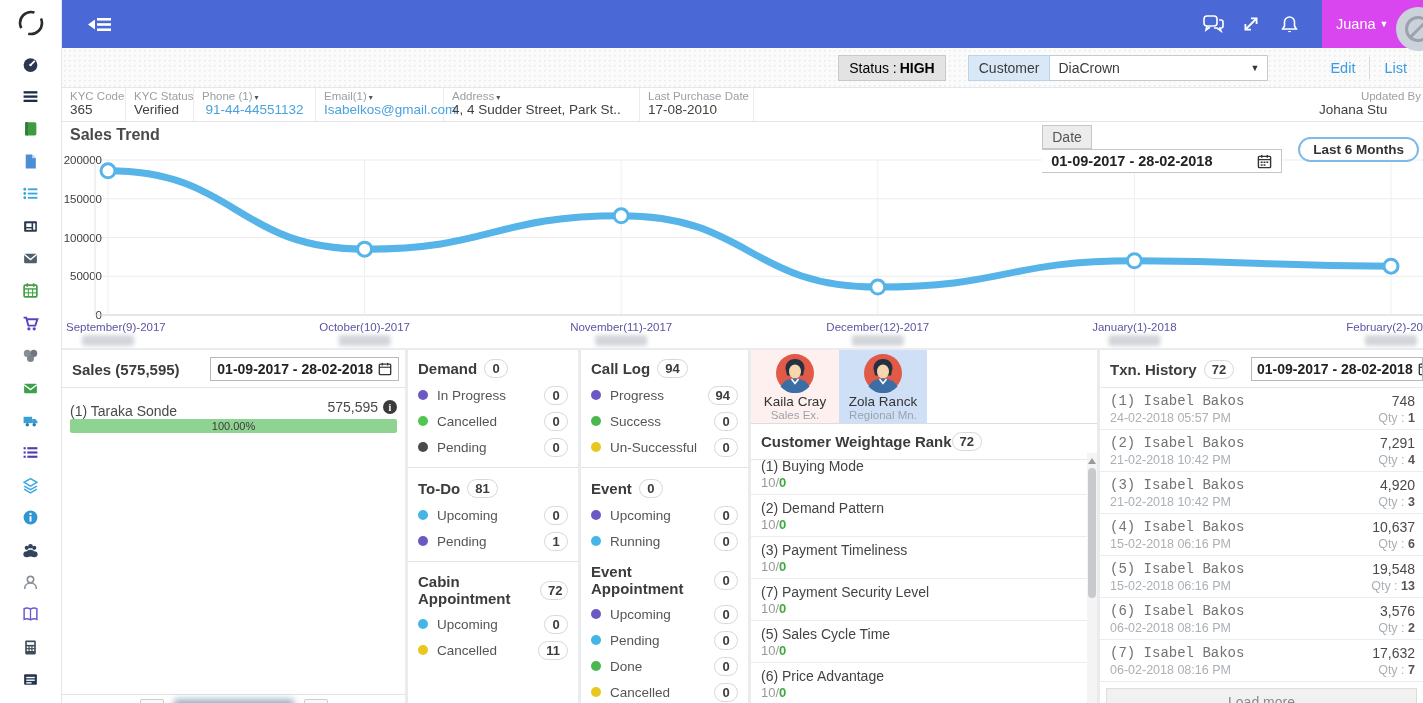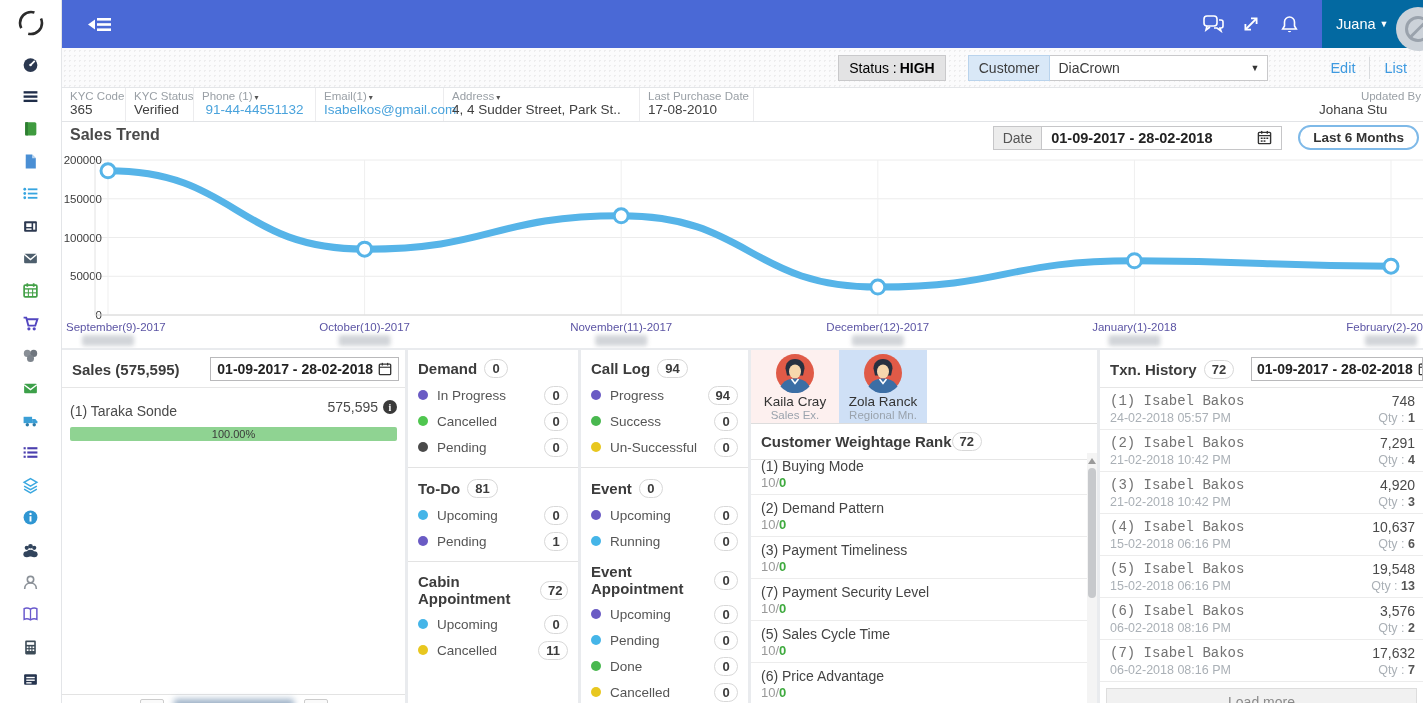--- a/index.html
+++ b/index.html
@@ -12,21 +12,21 @@
   .logo { height:46px; display:flex; align-items:center; justify-content:center; }
   .side-icons { display:flex; flex-direction:column; padding-top:2px; }
   .side-icon { height:32.4px; display:flex; align-items:center; justify-content:center; cursor:pointer; }
   .side-icon svg { width:17px; height:17px; }
 
   
   .navbar { position:absolute; left:62px; top:0; width:1361px; height:48px; background:#4a69d6; display:flex; align-items:center; z-index:6; }
   .nav-toggle { margin-left:26px; cursor:pointer; display:flex; }
   .nav-right { margin-left:auto; display:flex; align-items:center; height:48px; }
   .nav-ic { width:38px; display:flex; justify-content:center; cursor:pointer; }
-  .nav-user-zone { height:48px; background:#0369a1; display:flex; align-items:center; padding:0 6px 0 14px; margin-left:14px; width:101px; }
+  .nav-user-zone { height:48px; background:#d946ef; display:flex; align-items:center; padding:0 6px 0 14px; margin-left:14px; width:101px; }
   .nav-user { color:#fff; font-size:14.5px; cursor:pointer; white-space:nowrap; }
   .nav-caret { color:#fff; font-size:9px; margin-left:4px; }
   .nav-avatar { position:relative; width:44px; height:44px; margin-left:8px; margin-top:10px; flex:none; }
   .nav-avatar .circ { width:44px; height:44px; border-radius:50%; background:#ccd2d9; display:flex; align-items:center; justify-content:center; }
   .nav-avatar .slash { width:26px; height:26px; border-radius:50%; border:3px solid #9aa2ac; position:relative; }
   .nav-avatar .slash::after { content:""; position:absolute; left:-2px; top:9px; width:24px; height:3px; background:#9aa2ac; transform:rotate(-45deg); }
 
   
   .toolbar { position:absolute; left:62px; top:48px; width:1361px; height:40px; background:#fbfbfc; border-bottom:1px solid #e4e6e9;
              background-image:radial-gradient(#ededee 1px, transparent 1px); background-size:5px 5px;
@@ -48,21 +48,21 @@
   .kyc-v { font-size:13.5px; color:#3f3f3f; white-space:nowrap; margin-top:0px; }
   .kyc-v.link { color:#4aa3dc;text-align:center; }
   .kyc-spacer { flex:1; border-right:none; }
   .kyc-upd { padding:2px 2px 0 0; width:104px; overflow:visible; text-align:right; }
   .kyc-upd .kyc-v { text-align:left; }
 
   
   .trend { position:absolute; left:62px; top:122px; width:1361px; height:226px; background:#fff; }
   .trend-title { position:absolute; left:8px; top:4px; font-size:16px; font-weight:bold; color:#4a4a4a; }
   .trend-controls { position:absolute; right:4px; top:3px; display:flex; align-items:center; gap:16px; }
-  .date-group { display:flex; align-items:flex-start; }
+  .date-group { display:flex; align-items:flex-start;flex-direction:column; }
   .date-label { background:#ececec; border:1px solid #c6c6c8; padding:3px 9px; font-size:14px; color:#555; }
   .date-input { background:#fff; border:1px solid #c6c6c8; border-left:none; padding:3px 9px; font-size:14.5px; font-weight:bold; color:#222; display:flex; align-items:center; gap:8px; width:240px; cursor:pointer; }
   .date-input svg { margin-left:auto; flex:none; }
   .pill-btn { border:2px solid #7eb9e8; border-radius:15px; background:#fff; padding:3px 13px; font-size:13.5px; font-weight:bold; color:#333; cursor:pointer; white-space:nowrap; }
   #trend-svg { position:absolute; left:0; top:0; }
 
   
   .panel { position:absolute; top:350px; bottom:0; background:#fff; overflow:hidden; }
   .p-sales { left:62px;  width:343px; }
   .p-demand{ left:408px; width:170px; }
@@ -79,21 +79,21 @@
 
   
   .sales-head { display:flex; align-items:center; justify-content:space-between; padding:7px 6px 6px 10px; border-bottom:1px solid #e6e6e6; }
   .sales-title { font-size:15px; font-weight:bold; color:#3c3c3c; }
   .sales-date { border:1px solid #b9b9bb; padding:3px 6px; font-size:14px; font-weight:bold; color:#222; display:flex; align-items:center; gap:5px; cursor:pointer; }
   .sales-item { padding:7px 8px 0; }
   .si-top { display:flex; align-items:center; }
   .si-name { font-size:14px; color:#4a4a4a; flex:1;margin-top:8px; }
   .si-val { font-size:14px; color:#4a4a4a; margin-right:5px; }
   .info-ic { width:14px; height:14px; border-radius:50%; background:#3a3a3a; color:#fff; font-size:10px; font-weight:bold; display:flex; align-items:center; justify-content:center; font-family:"Liberation Serif",serif; cursor:pointer; }
-  .si-bar { margin-top:8px; height:14px; border-radius:2px; text-align:center; font-size:11px; color:#3a3a3a; line-height:14px; }
+  .si-bar { margin-top:0; height:14px; border-radius:2px; text-align:center; font-size:11px; color:#3a3a3a; line-height:14px; }
   .sales-footer { position:absolute; left:0; right:0; top:344px; border-top:1px solid #e3e3e3; background:#fff; height:20px; display:flex; align-items:flex-start; justify-content:center; gap:10px; padding-top:4px; }
   .mini-cal { width:24px; height:18px; border:1px solid #ccc; border-radius:2px; background:#fafafa; }
   .blur-strip { width:120px; height:12px; background:#9fb3c8; border-radius:2px; filter:blur(3px); }
 
   
   .reps { display:flex; }
   .rep-card { width:88px; height:73px; display:flex; flex-direction:column; align-items:center; padding-top:3px; cursor:pointer; }
   .rep-0 { background:#fdf0ef; }
   .rep-1 { background:#cfe0f6; }
   .rep-name { font-size:13.5px; color:#333; margin-top:1px; white-space:nowrap; }

